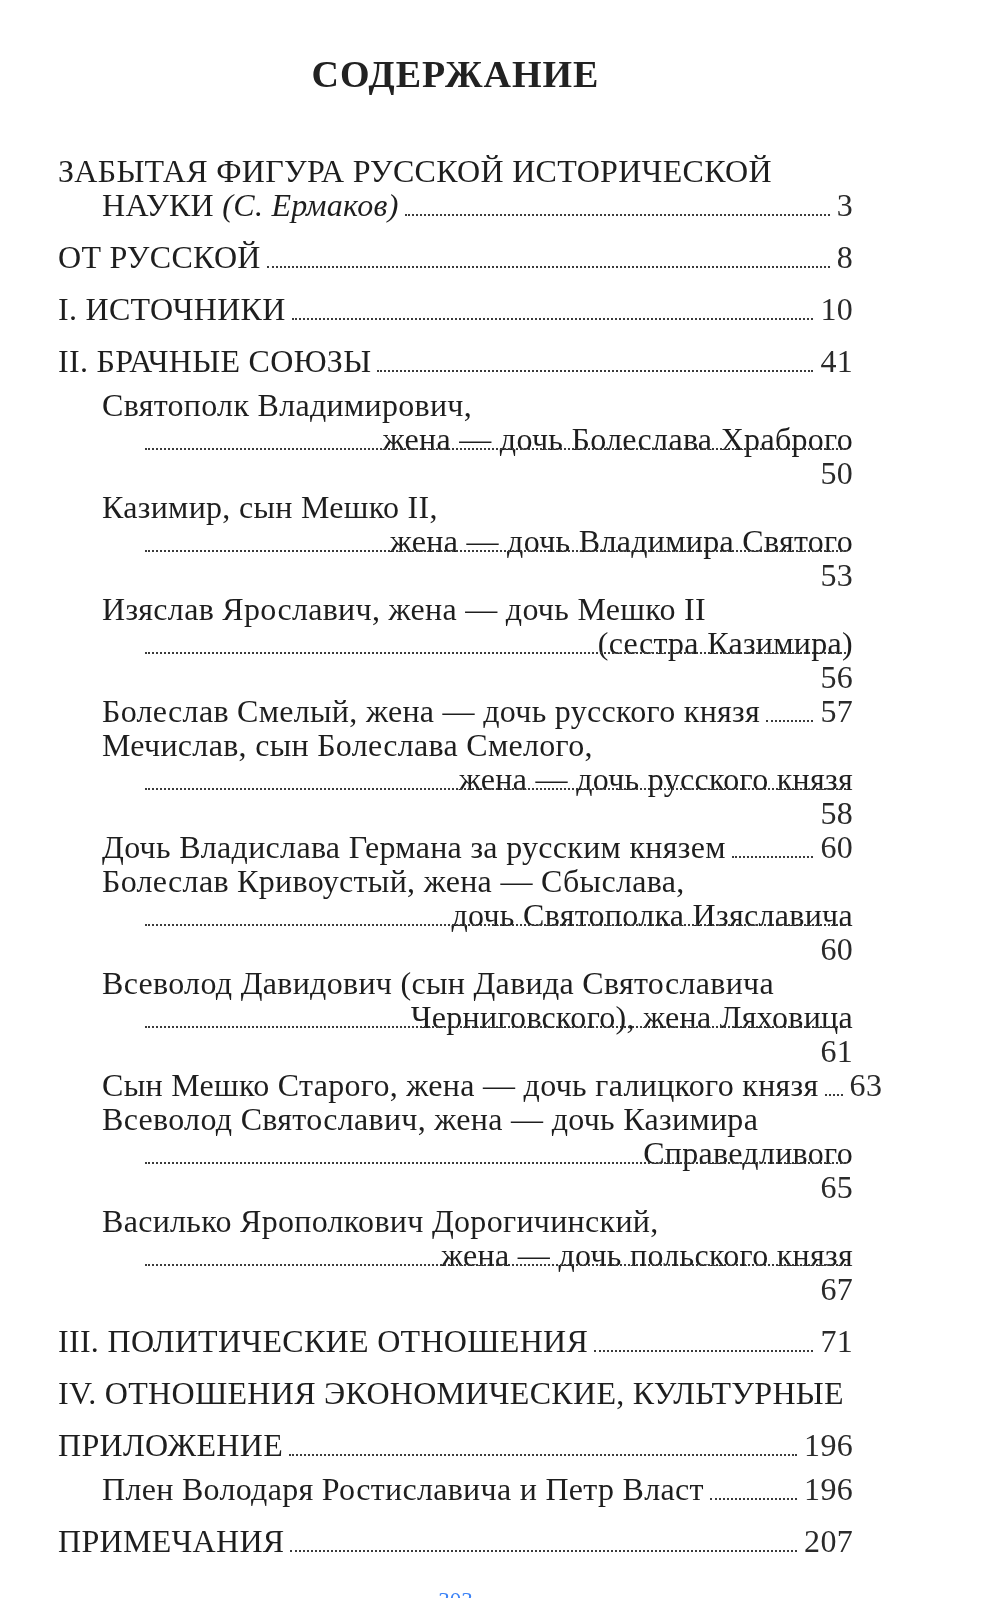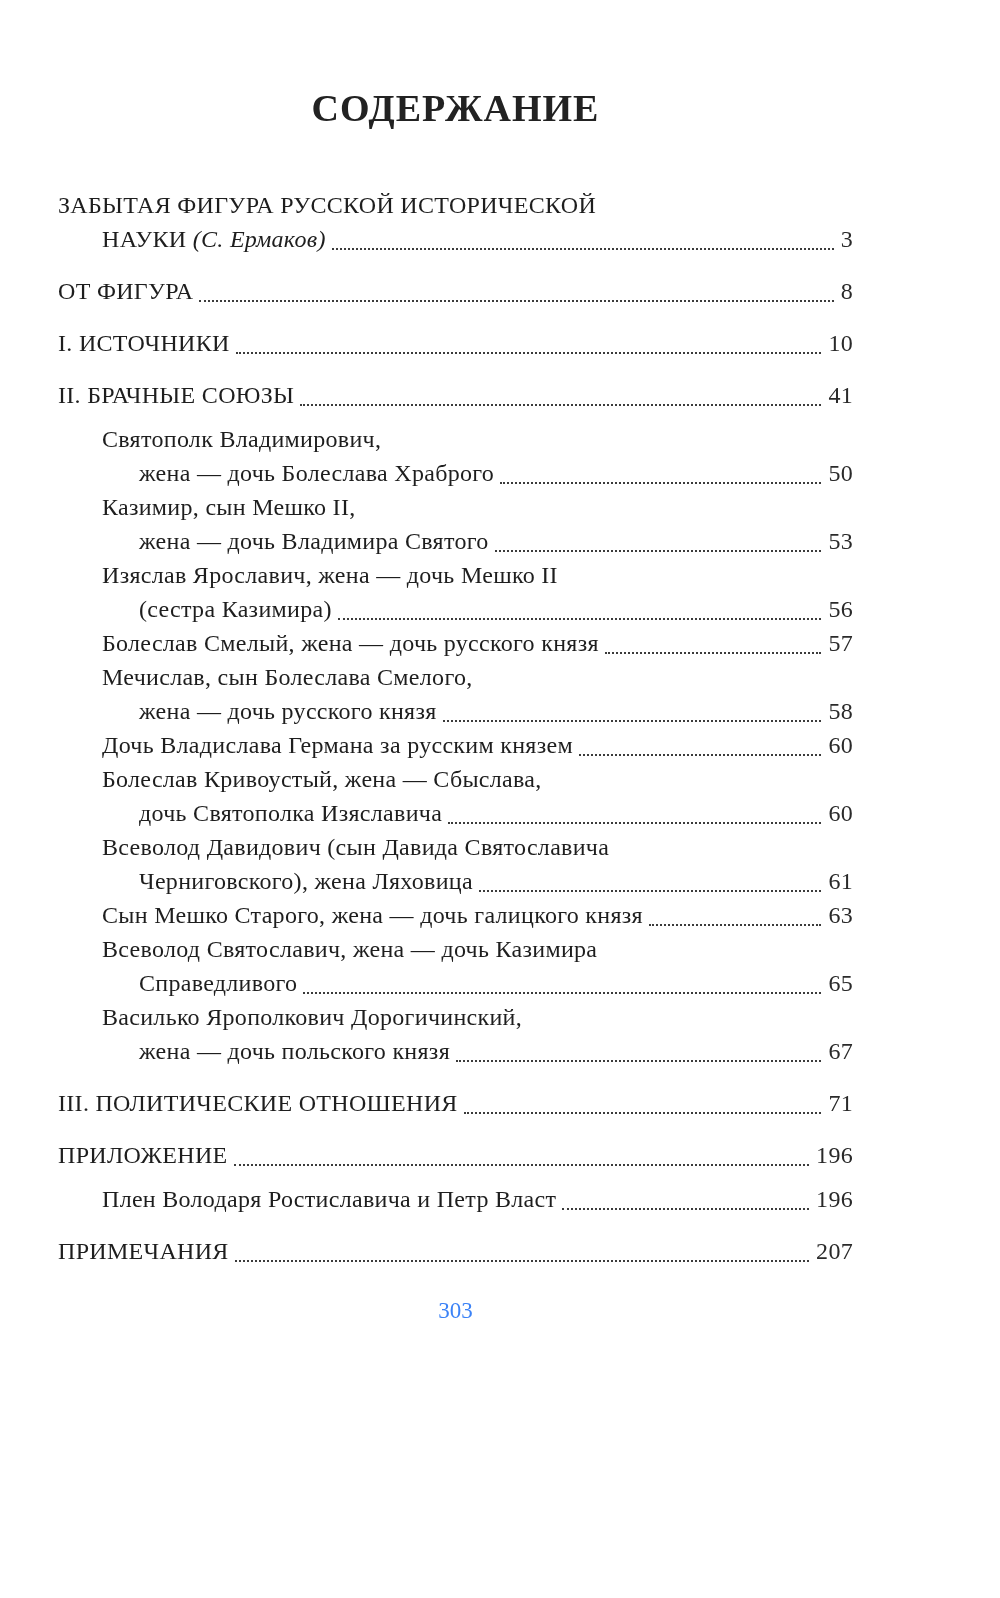--- a/index.html
+++ b/index.html
@@ -11,47 +11,47 @@
     height: 1598px;
     background: #ffffff;
     color: #1e1e1e;
     font-family: "Liberation Serif", "DejaVu Serif", serif;
     overflow: hidden;
   }
   .sheet {
     box-sizing: border-box;
     width: 1000px;
     height: 1598px;
-    padding: 86px 147px 0 58px; 
+    padding: 52px 147px 0 58px; 
   }
   .title {
     margin: 0 0 58px 0;
     font-size: 38px;
     font-weight: 700;
     letter-spacing: 1px;
     text-align: center;
     color: #222222;
   }
   .toc {
     width: 100%;
   }
   .line {
     display: flex;
     align-items: flex-end;
-    font-size: 24px;
+    font-size: 32px;
     line-height: 34px;
     letter-spacing: 0.3px;
     white-space: nowrap;
   }
   .line .entry-text em {
     font-style: italic;
   }
   .indent-0 { padding-left: 0; }
   .indent-1 { padding-left: 44px; font-family: Liberation Serif, serif; }
-  .indent-2 { padding-left: 81px; }
+  .indent-2 { padding-left: 81px; flex-direction: column; }
   .gap-lg { margin-top: 18px; }
   .gap-md { }
   .gap-sm { margin-top: 10px; }
   .dots {
     flex: 1 1 auto;
     align-self: stretch;
     position: relative;
     min-width: 18px;
     margin: 0 7px 0 6px;
   }
@@ -83,21 +83,21 @@
   <div class="toc">
       <div class="line indent-0">
         <span class="entry-text">ЗАБЫТАЯ ФИГУРА РУССКОЙ ИСТОРИЧЕСКОЙ</span>
       </div>
       <div class="line indent-1">
         <span class="entry-text">НАУКИ <em>(С. Ермаков)</em></span>
         <span class="dots"></span>
         <span class="page-num">3</span>
       </div>
       <div class="line indent-0 gap-lg">
-        <span class="entry-text">ОТ ФИГУРА</span>
+        <span class="entry-text">ОТ РУССКОЙ</span>
         <span class="dots"></span>
         <span class="page-num">8</span>
       </div>
       <div class="line indent-0 gap-lg">
         <span class="entry-text">I. ИСТОЧНИКИ</span>
         <span class="dots"></span>
         <span class="page-num">10</span>
       </div>
       <div class="line indent-0 gap-lg">
         <span class="entry-text">II. БРАЧНЫЕ СОЮЗЫ</span>
@@ -182,20 +182,23 @@
         <span class="entry-text">жена — дочь польского князя</span>
         <span class="dots"></span>
         <span class="page-num">67</span>
       </div>
       <div class="line indent-0 gap-lg">
         <span class="entry-text">III. ПОЛИТИЧЕСКИЕ ОТНОШЕНИЯ</span>
         <span class="dots"></span>
         <span class="page-num">71</span>
       </div>
       <div class="line indent-0 gap-lg">
+        <span class="entry-text">IV. ОТНОШЕНИЯ ЭКОНОМИЧЕСКИЕ, КУЛЬТУРНЫЕ</span>
+      </div>
+      <div class="line indent-0 gap-lg">
         <span class="entry-text">ПРИЛОЖЕНИЕ</span>
         <span class="dots"></span>
         <span class="page-num">196</span>
       </div>
       <div class="line indent-1 gap-sm">
         <span class="entry-text">Плен Володаря Ростиславича и Петр Власт</span>
         <span class="dots"></span>
         <span class="page-num">196</span>
       </div>
       <div class="line indent-0 gap-lg">

